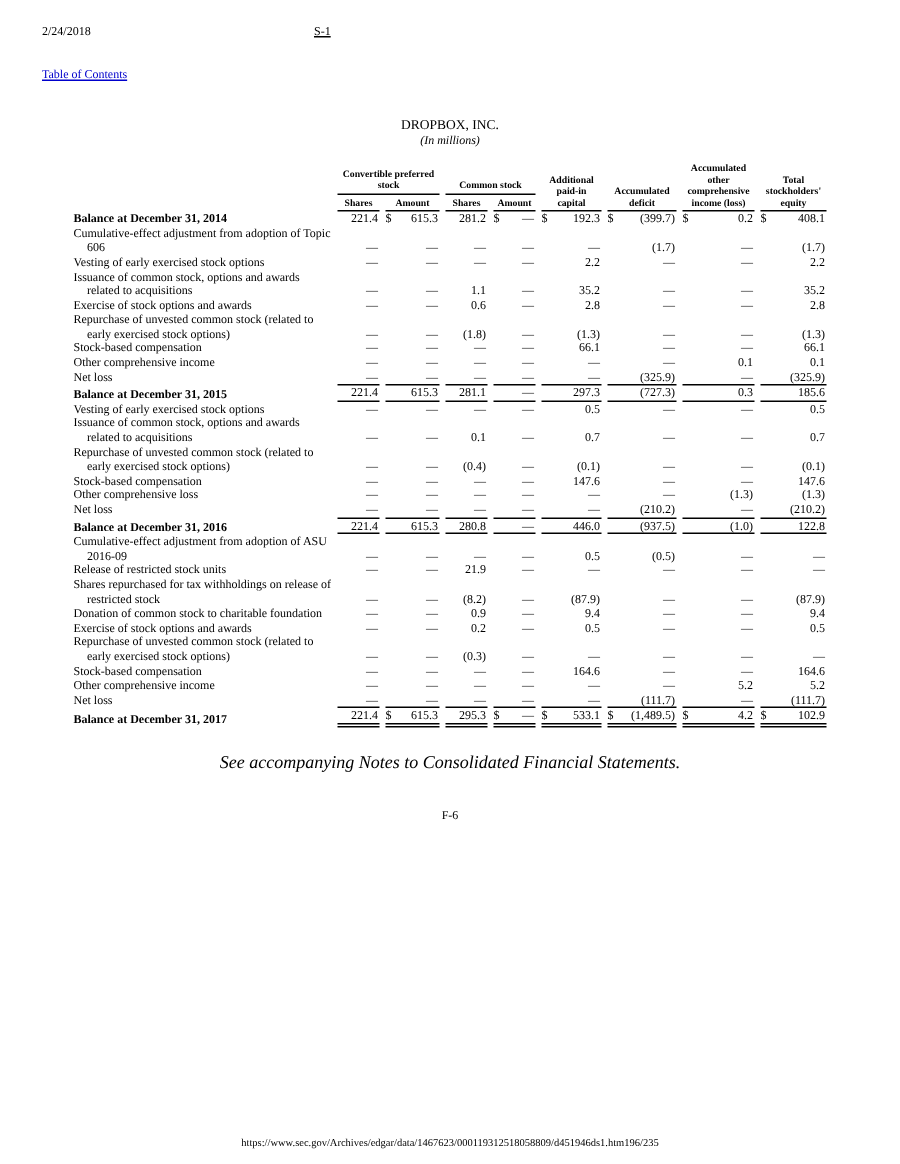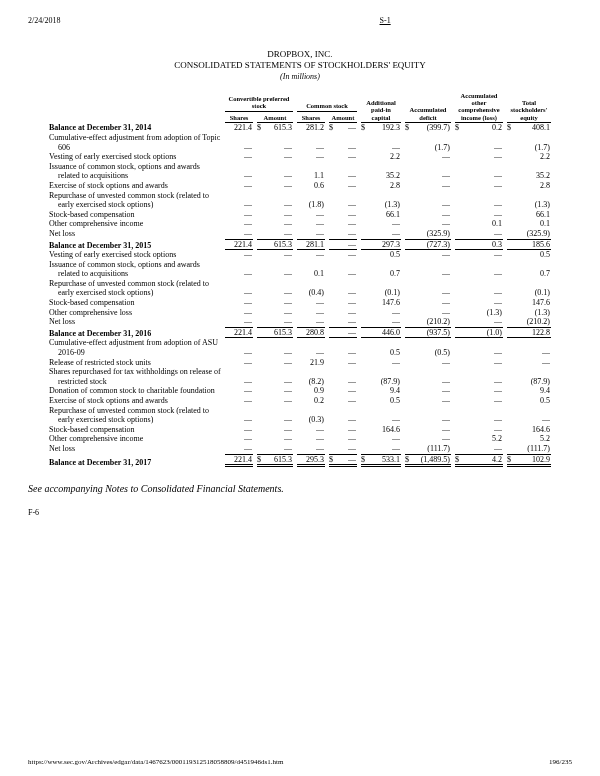--- a/index.html
+++ b/index.html
@@ -8,21 +8,21 @@
     width:600px; height:776px;
     background:#ffffff;
     font-family:"Liberation Serif", serif;
     color:#000;
     position:relative;
     overflow:hidden;
   }
   .content { padding:16px 28px 0; }
   .top-row { display:flex; font-size:8px; }
   .top-row .left { flex:1; text-align:left; }
-  .top-row .center { flex:1; text-align:right;text-decoration:underline; }
+  .top-row .center { flex:1; text-align:left;text-decoration:underline; }
   .top-row .right { flex:1; }
   .toc-row { margin-top:20px; font-size:8px; }
   .toc-link { color:#0000cc; text-decoration:underline; cursor:pointer; }
   .titles { margin-top:24px; text-align:center; line-height:1.25; }
   .title-main { font-weight:normal; font-size:9px; }
   .title-units { font-style:italic; font-size:8px; }
 
   table.equity {
     margin:10px auto 0;
     border-collapse:separate;
@@ -37,44 +37,46 @@
   th.rule { border-bottom:1px solid #000; }
   td { vertical-align:bottom; padding:0; }
   td.lbl { padding-left:9px; text-indent:-9px; }
   td.num { text-align:right; white-space:nowrap; padding-right:1px; }
   td.num .flex { display:flex; justify-content:space-between; }
   .b { font-weight:bold;margin-left:44px; }
   .lt { border-top:1px solid #000; }
   .lb { border-bottom:1px solid #000; }
   .ldb { border-bottom:3px double #000; }
 
-  .note { font-style:italic; font-size:10px; margin-top:16px; }
-  .pagelabel { font-size:8px; margin-top:14px; }
+  .note { text-align:center; font-style:italic; font-size:12px; margin-top:16px; }
+  .pagelabel { text-align:center; font-size:8px; margin-top:23px; }
 
   .bottom-bar {
     position:absolute; left:28px; right:28px; bottom:10px;
-    display:flex; justify-content:space-between;
+    display:flex; justify-content:center;
     font-size:7px;
   }
 </style>
 </head>
 <body>
 
 <div class="content">
 
   <div class="top-row">
     <span class="left">2/24/2018</span>
     <span class="center">S-1</span>
     <span class="right"></span>
   </div>
 
+  <div class="toc-row">
+    <span class="toc-link">Table of Contents</span>
+  </div>
 
   <div class="titles">
     <div class="title-main">DROPBOX, INC.</div>
-    <div class="title-main">CONSOLIDATED STATEMENTS OF STOCKHOLDERS' EQUITY</div>
     <div class="title-units">(In millions)</div>
   </div>
 
   <table class="equity">
     <colgroup>
       <col style="width:172px">
       <col style="width:28px">
       <col style="width:36px">
       <col style="width:28px">
       <col style="width:28px">

